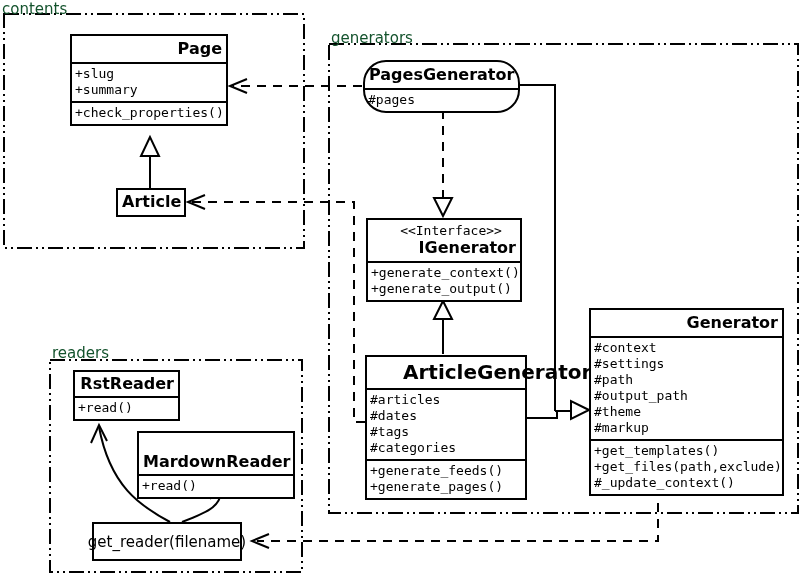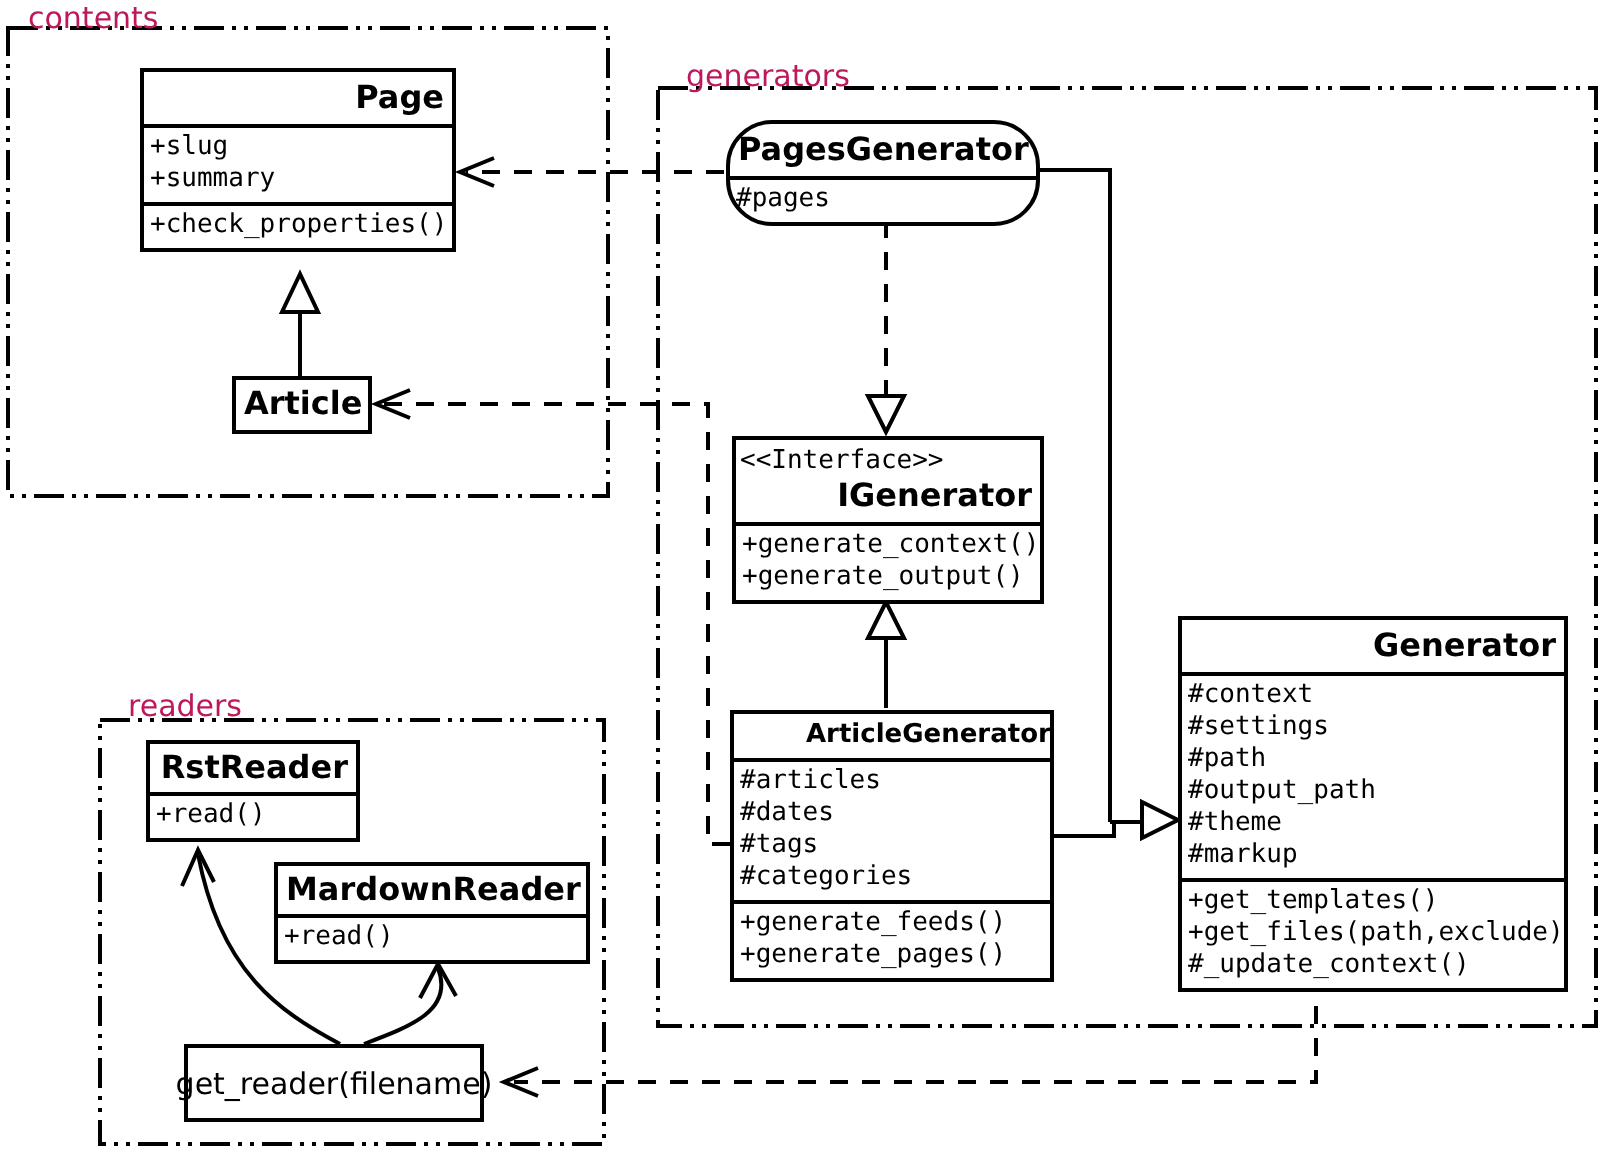--- a/index.html
+++ b/index.html
@@ -1,23 +1,23 @@
 <!DOCTYPE html>
 <html><head>
 <meta charset="utf-8">
 <style>
   html,body{margin:0;padding:0;background:#fff;}
   .canvas{position:relative;width:803px;height:579px;background:#fff;overflow:hidden;
           font-family:"DejaVu Sans",sans-serif;color:#000;}
   .wires{position:absolute;left:0;top:0;width:803px;height:579px;}
-  .pkg-label{position:absolute;font:15px "DejaVu Sans",sans-serif;color:#be185d;background:transparent;margin-left:12px;}
+  .pkg-label{position:absolute;font:15px "DejaVu Sans",sans-serif;color:#14532d;background:transparent;}
   .uml-class{position:absolute;box-sizing:border-box;background:#fff;border:2px solid #000;}
   .uml-title{font:bold 16px "DejaVu Sans",sans-serif;text-align:right;padding:3px 4px 4px 4px;white-space:nowrap;}
-  .uml-title.small{font-size:13px;margin-left:32px;}
-  .uml-stereo{font:13px "DejaVu Sans Mono",monospace;text-align:left;padding:3px 2px 0 2px;white-space:pre;}
+  .uml-title.small{font-size:20px;margin-left:32px;}
+  .uml-stereo{font:13px "DejaVu Sans Mono",monospace;text-align:center;padding:3px 2px 0 16px;white-space:pre;}
   .uml-stereo + .uml-title{padding-top:0;}
   .cmp{border-top:2px solid #000;padding:2px 3px 3px 3px;}
   .mline{font:13px "DejaVu Sans Mono",monospace;line-height:16px;white-space:pre;}
   .plainbox{position:absolute;box-sizing:border-box;background:#fff;border:2px solid #000;
             display:flex;align-items:center;justify-content:center;
             font:15px "DejaVu Sans",sans-serif;white-space:nowrap;}
 </style>
 </head>
 <body>
 
@@ -132,21 +132,21 @@
   </div>
 
   <div class="uml-class" style="left:73px;top:370px;width:107px;">
     <div class="uml-title" style="padding:2px 4px 3px;">RstReader</div>
     <div class="cmp">
       <div class="mline">+read()</div>
     </div>
   </div>
 
   <div class="uml-class" style="left:137px;top:431px;width:158px;">
-    <div class="uml-title" style="padding:2px 4px 3px;">MardownReader</div>
+    <div class="uml-title" style="padding:19px 4px 3px;">MardownReader</div>
     <div class="cmp">
       <div class="mline">+read()</div>
     </div>
   </div>
 
   <div class="plainbox" style="left:92px;top:522px;width:150px;height:39px;">
     <span>get_reader(filename)</span>
   </div>
 
 </div>

